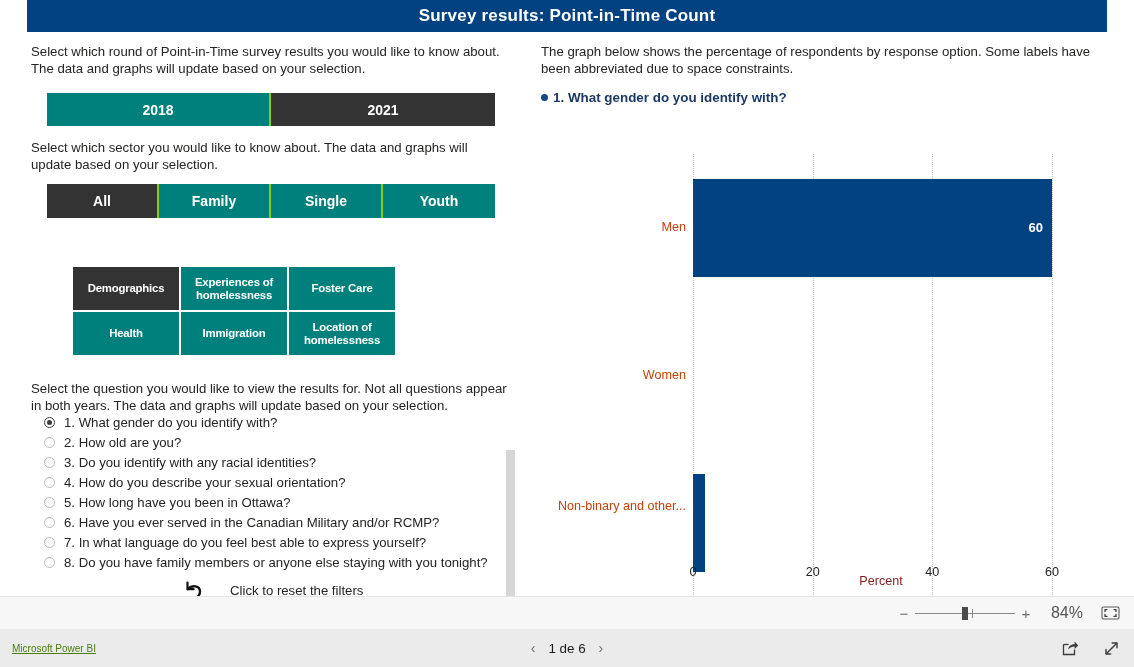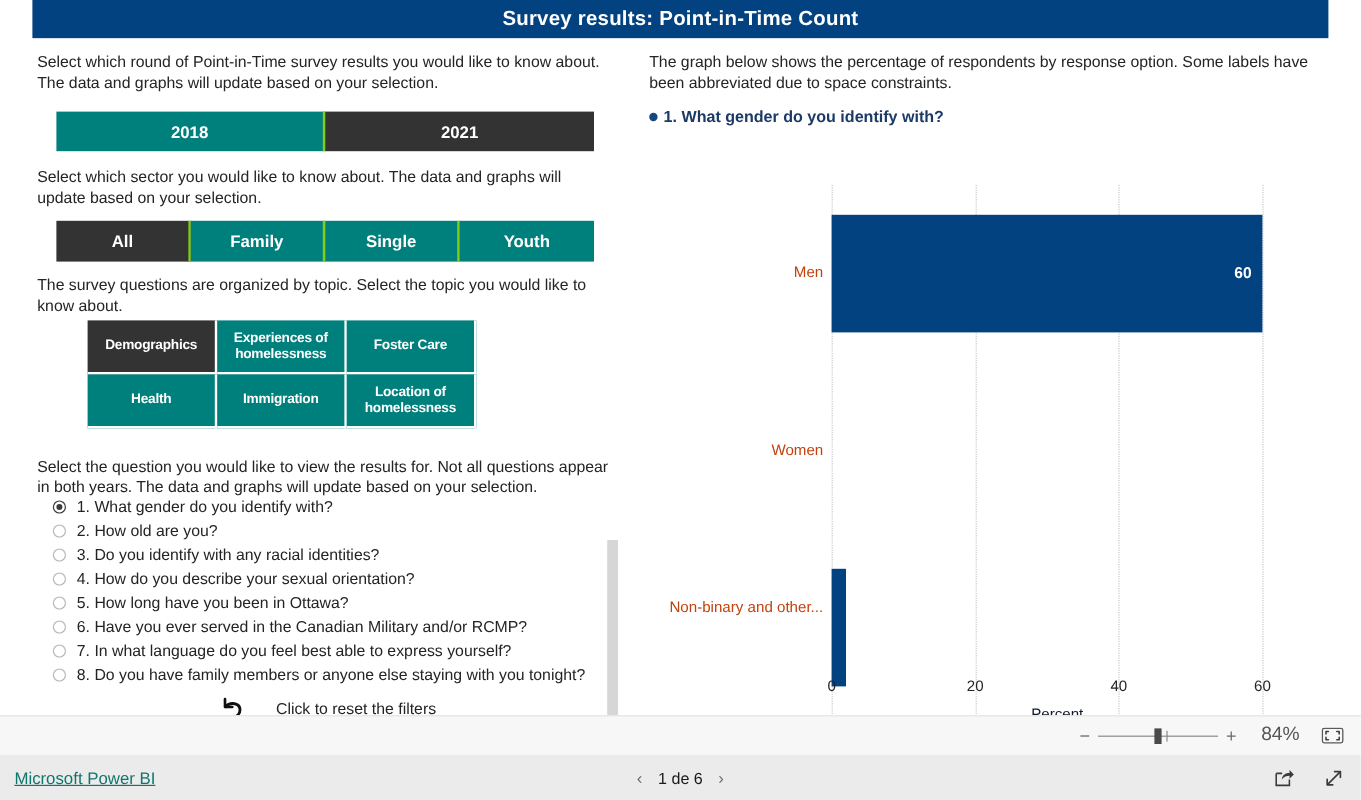--- a/index.html
+++ b/index.html
@@ -134,22 +134,22 @@
   }
   .cat-label {
     position: absolute; text-align: right;
     font-size: 12.6px; color: #c2410c; white-space: nowrap;
   }
   .tick {
     position: absolute; top: 447px;
     font-size: 12.6px; color: #252423; transform: translateX(-50%);
   }
   .axis-title {
-    position: absolute; top: 470px; left: 188px;
-    font-size: 12.6px; color: #0f172a; transform: translateX(-50%);
+    position: absolute; top: 456px; left: 188px;
+    font-size: 12.6px; color: #7f1d1d; transform: translateX(-50%);
   }
 
   
   .zoombar {
     position: absolute; left: 0; top: 596px; width: 1134px; height: 33px;
     background: #f7f7f7; border-top: 1px solid #e4e4e4;
     display: flex; align-items: center; justify-content: flex-end;
     padding-right: 14px; gap: 0;
   }
   .zoom-minus, .zoom-plus {
@@ -178,21 +178,21 @@
   }
   .fitbtn { cursor: pointer; display: flex; align-items: center; }
 
   
   .footer {
     position: absolute; left: 0; top: 629px; width: 1134px; height: 38px;
     background: #ebebeb;
     display: flex; align-items: center;
   }
   .brand {
-    margin-left: 12px; font-size: 14px; color: #0f766e;
+    margin-left: 12px; font-size: 10px; color: #4d7c0f;
     text-decoration: underline; cursor: pointer;
   }
   .pager {
     position: absolute; left: 50%; transform: translateX(-50%);
     display: flex; align-items: center; gap: 13px;
   }
   .pg-arrow { color: #6b6b6b; font-size: 14px; cursor: pointer; user-select:none; }
   .pg-label { font-size: 13.4px; color: #1b1b1b; }
   .foot-icons {
     position: absolute; right: 14px; display: flex; align-items: center; gap: 24px;
@@ -233,21 +233,20 @@
             <span>Family</span>
           </div>
           <div class="tile teal">
             <span>Single</span>
           </div>
           <div class="tile teal">
             <span>Youth</span>
           </div>
         </div>
 
-      <div class="helptext" style="left:31px; top:197px; width:480px;">The survey questions are organized by topic. Select the topic you would like to know about.</div>
 
       <div class="topic-grid" id="topic-grid">
           <div class="tile dark">
             <span>Demographics</span>
           </div>
           <div class="tile teal">
             <span>Experiences of homelessness</span>
           </div>
           <div class="tile teal">
             <span>Foster Care</span>

